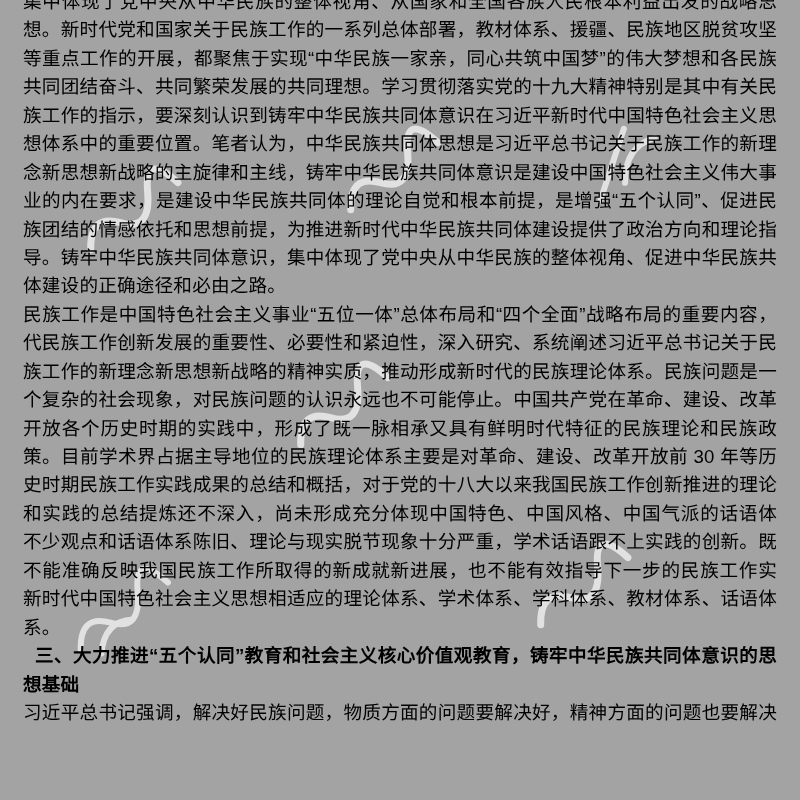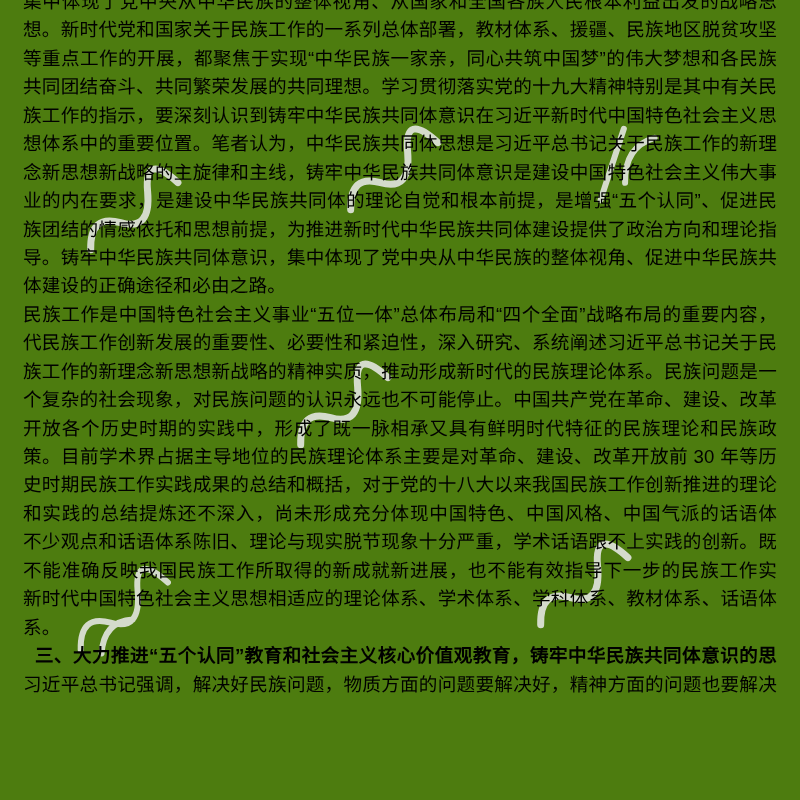--- a/index.html
+++ b/index.html
@@ -11,21 +11,21 @@
     width: 800px;
     height: 800px;
     overflow: hidden;
     font-family: "Liberation Sans", "DejaVu Sans", sans-serif;
   }
   .page {
     position: relative;
     width: 800px;
     height: 800px;
     overflow: hidden;
-    background: #4d7c0f;
+    background: #a3a3a3;
     text-decoration: underline;
   }
   
   .watermark-layer {
     position: absolute;
     inset: 0;
     z-index: 0;
     pointer-events: none;
   }
   .wm {
@@ -120,16 +120,17 @@
     <div class="line">个复杂的社会现象，对民族问题的认识永远也不可能停止。中国共产党在革命、建设、改革</div>
     <div class="line">开放各个历史时期的实践中，形成了既一脉相承又具有鲜明时代特征的民族理论和民族政</div>
     <div class="line">策。目前学术界占据主导地位的民族理论体系主要是对革命、建设、改革开放前 30 年等历</div>
     <div class="line">史时期民族工作实践成果的总结和概括，对于党的十八大以来我国民族工作创新推进的理论</div>
     <div class="line">和实践的总结提炼还不深入，尚未形成充分体现中国特色、中国风格、中国气派的话语体系。</div>
     <div class="line">不少观点和话语体系陈旧、理论与现实脱节现象十分严重，学术话语跟不上实践的创新。既</div>
     <div class="line">不能准确反映我国民族工作所取得的新成就新进展，也不能有效指导下一步的民族工作实</div>
     <div class="line">新时代中国特色社会主义思想相适应的理论体系、学术体系、学科体系、教材体系、话语体</div>
     <div class="line end">系。</div>
     <div class="line heading indent">三、大力推进“五个认同”教育和社会主义核心价值观教育，铸牢中华民族共同体意识的思</div>
+    <div class="line heading end">想基础</div>
     <div class="line">习近平总书记强调，解决好民族问题，物质方面的问题要解决好，精神方面的问题也要解决</div>
   </div>
 
 </div>
 
 </body></html>

